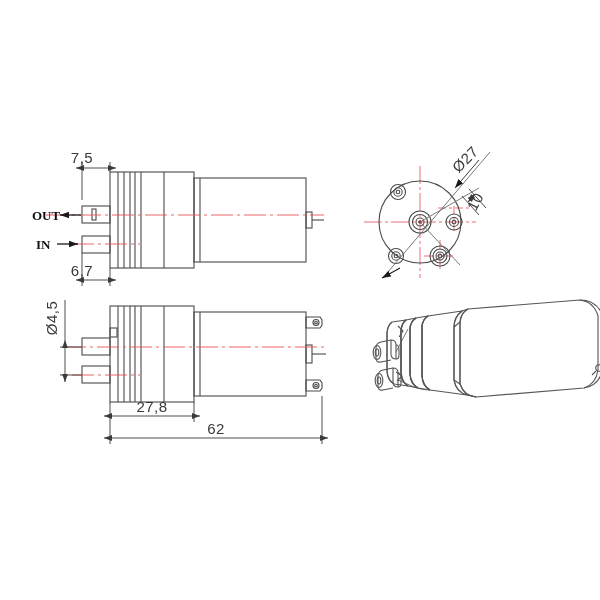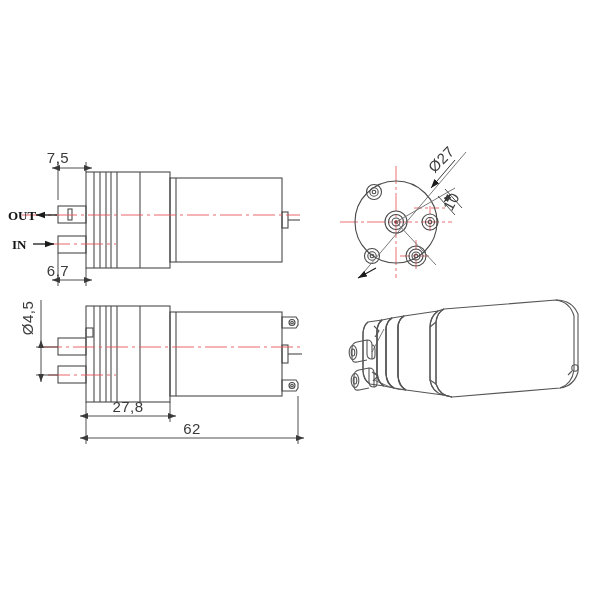--- a/index.html
+++ b/index.html
@@ -12,20 +12,21 @@
     width: 600px;
     height: 600px;
     overflow: hidden;
     font-family: "Liberation Sans", sans-serif;
   }
   #drawing-root {
     position: relative;
     width: 508px;
     height: 600px;
     background: #ffffff;
+    margin-left: 24px;
   }
   svg#drawing-svg {
     display: block;
     width: 600px;
     height: 600px;
   }
   .dim-text {
     font-family: "Liberation Sans", sans-serif;
     font-size: 15px;
     fill: #3a3a3a;

